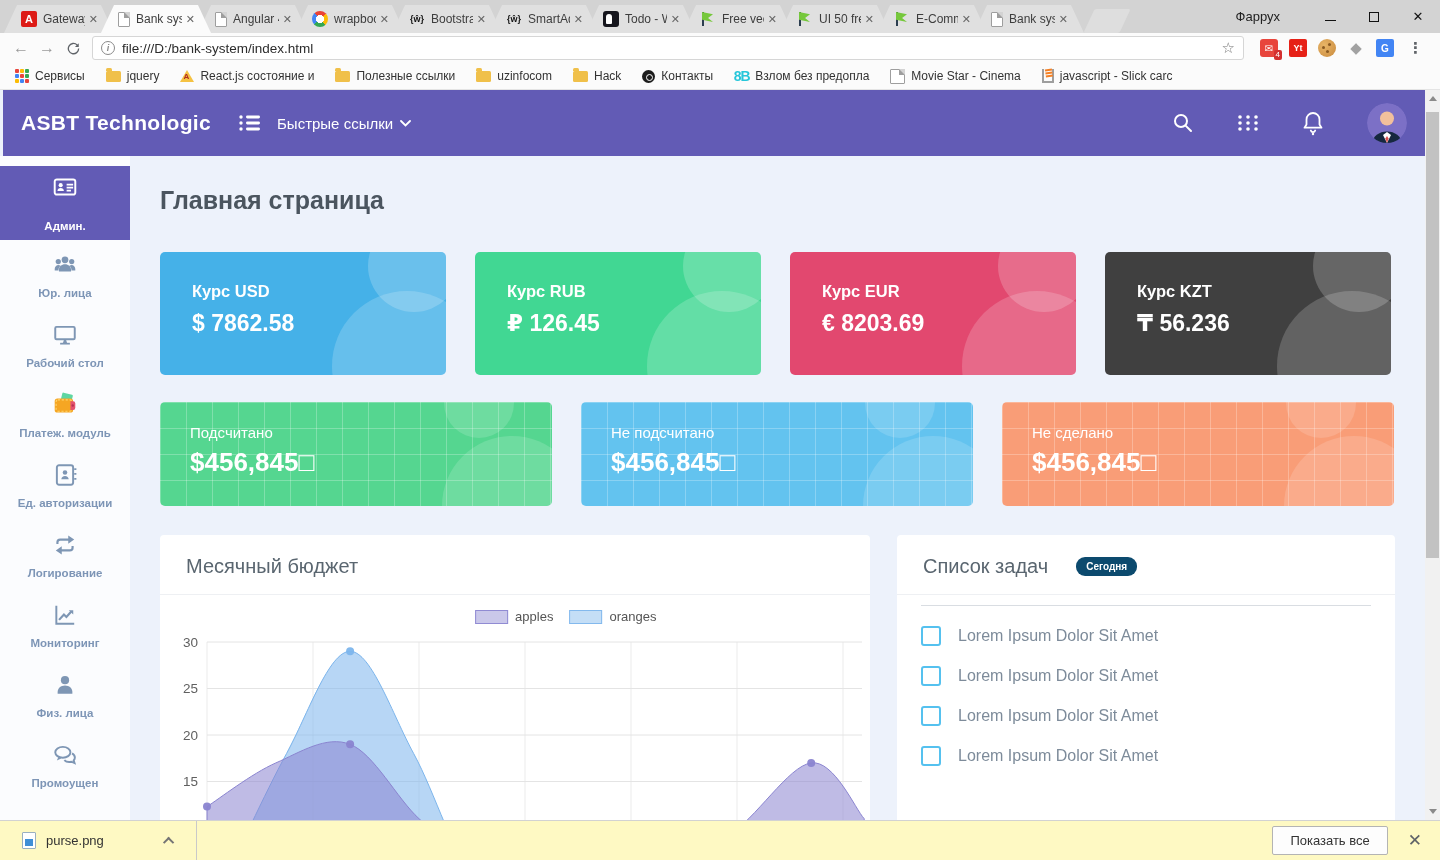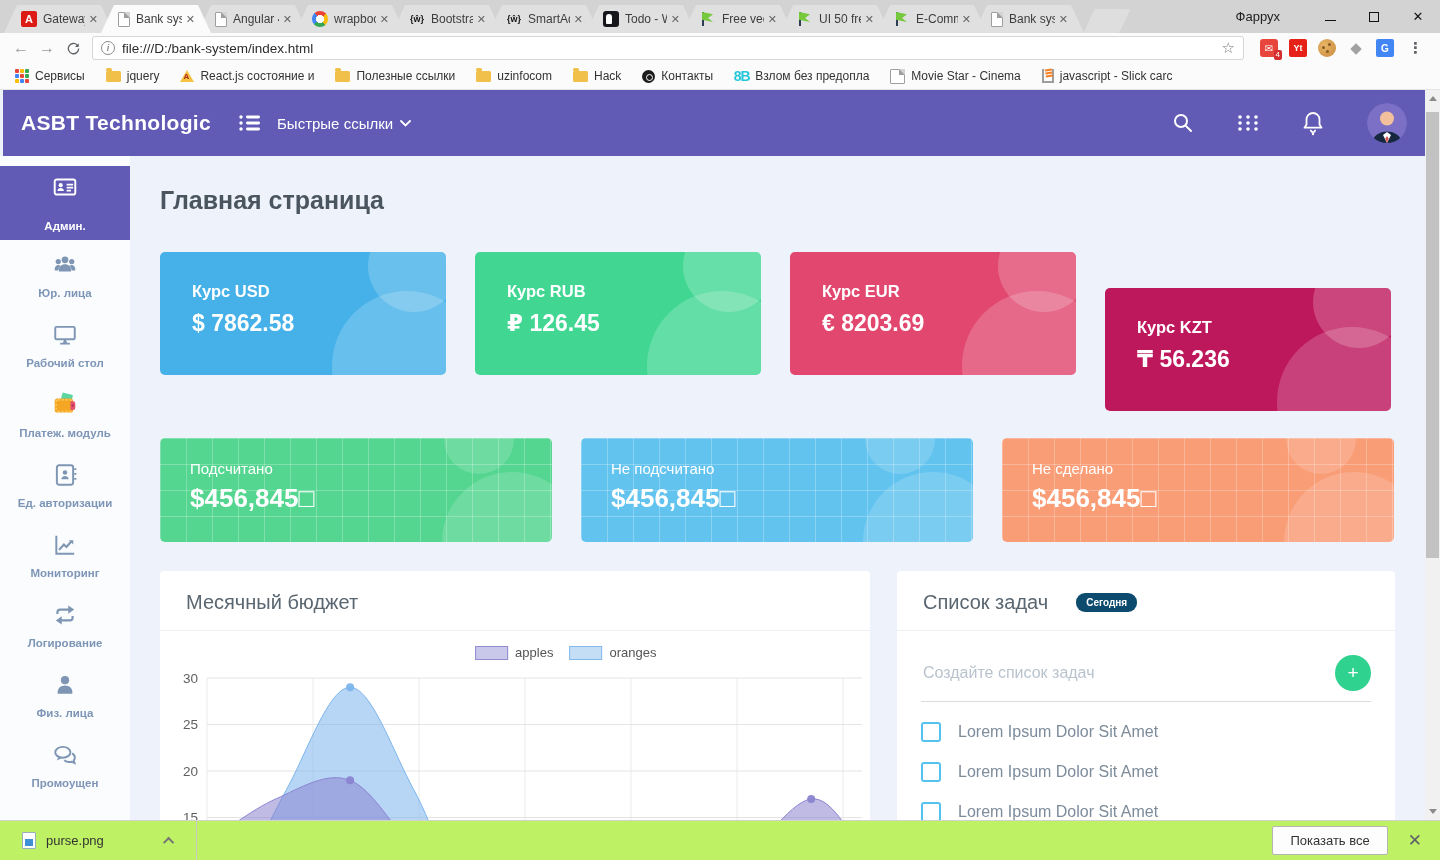--- a/index.html
+++ b/index.html
@@ -133,21 +133,21 @@
   .todo-item .txt{font-size:16px;color:#7d8b9a;}
 
   
   .pscroll{position:absolute;right:0;top:90px;width:15px;height:730px;background:#f1f1f1;}
   .pscroll .thumb{position:absolute;left:1px;right:1px;top:22px;height:446px;background:#c2c2c2;}
   .arr{position:absolute;left:4px;width:0;height:0;border-left:4px solid transparent;border-right:4px solid transparent;}
   .arr.up{top:6px;border-bottom:5px solid #8a8a8a;}
   .arr.down{bottom:6px;border-top:5px solid #8a8a8a;}
 
   
-  .dlbar{position:absolute;left:0;bottom:0;width:100%;height:40px;background:#bef264;border-top:1px solid #d2d2d2;display:flex;align-items:center;z-index:50;}
+  .dlbar{position:absolute;left:0;bottom:0;width:100%;height:40px;background:#fef9c3;border-top:1px solid #d2d2d2;display:flex;align-items:center;z-index:50;}
   .dl-item{display:flex;align-items:center;gap:10px;padding-left:22px;}
   .dl-fileic{width:14px;height:17px;background:#fff;border:1px solid #9ab0c0;border-radius:1px;position:relative;}
   .dl-fileic::after{content:"";position:absolute;left:2px;bottom:2px;width:8px;height:7px;background:#3f8fd6;}
   .dl-name{font-size:13px;color:#333;}
   .dl-chevron{margin-left:62px;width:8px;height:8px;border-left:2px solid #757575;border-top:2px solid #757575;transform:rotate(45deg) translateY(2px);cursor:pointer;}
   .dl-divider{width:1px;height:40px;background:#c9c9c9;margin-left:22px;}
   .dl-right{margin-left:auto;display:flex;align-items:center;gap:16px;padding-right:14px;}
   .dl-showall{background:#fdfdfd;border:1px solid #b4b4b4;border-radius:2px;font-size:13px;color:#333;padding:6px 17px;cursor:pointer;}
   .dl-close{color:#5f6368;font-size:17px;cursor:pointer;padding:0 4px;}
 </style>
@@ -403,35 +403,35 @@
     <span class="side-icon"><svg width="26" height="26" viewBox="0 0 24 24">
             <rect x="4.5" y="3" width="15" height="18" rx="2" stroke="#7e96b4" stroke-width="1.8" fill="none"></rect>
             <path d="M20.5 6.5h2M20.5 11h2M20.5 15.5h2" stroke="#7e96b4" stroke-width="1.6"></path>
             <circle cx="12" cy="9.7" r="2.1" fill="#7e96b4"></circle>
             <path d="M8.6 16c0-1.9 1.5-3.1 3.4-3.1s3.4 1.2 3.4 3.1z" fill="#7e96b4"></path>
           </svg></span>
     <span class="lbl">Ед. авторизации</span>
   </div>
       <div class="side-item">
     <span class="side-icon"><svg width="26" height="26" viewBox="0 0 24 24">
+            <path d="M4 11V9.5A3.5 3.5 0 0 1 7.5 6H15V3.2L20.5 7 15 10.8V8H7.5A1.5 1.5 0 0 0 6 9.5V11z" fill="#7e96b4"></path>
+            <path d="M20 13v1.5a3.5 3.5 0 0 1-3.5 3.5H9v2.8L3.5 17 9 13.2V16h7.5a1.5 1.5 0 0 0 1.5-1.5V13z" fill="#7e96b4"></path>
+          </svg></span>
+    <span class="lbl">Логирование</span>
+  </div>
+      <div class="side-item">
+    <span class="side-icon"><svg width="26" height="26" viewBox="0 0 24 24">
             <path d="M4 3.5V20h16.5" stroke="#7e96b4" stroke-width="1.8" fill="none"></path>
             <path d="M6.5 16.5l4.5-5 2.3 2.3 4.5-5" stroke="#7e96b4" stroke-width="2" fill="none"></path>
             <path d="M15.5 7.5h4.1v4.1z" fill="#7e96b4"></path>
           </svg></span>
     <span class="lbl">Мониторинг</span>
   </div>
       <div class="side-item">
     <span class="side-icon"><svg width="26" height="26" viewBox="0 0 24 24">
-            <path d="M4 11V9.5A3.5 3.5 0 0 1 7.5 6H15V3.2L20.5 7 15 10.8V8H7.5A1.5 1.5 0 0 0 6 9.5V11z" fill="#7e96b4"></path>
-            <path d="M20 13v1.5a3.5 3.5 0 0 1-3.5 3.5H9v2.8L3.5 17 9 13.2V16h7.5a1.5 1.5 0 0 0 1.5-1.5V13z" fill="#7e96b4"></path>
-          </svg></span>
-    <span class="lbl">Логирование</span>
-  </div>
-      <div class="side-item">
-    <span class="side-icon"><svg width="26" height="26" viewBox="0 0 24 24">
             <circle cx="12" cy="7.5" r="3.8" fill="#7e96b4"></circle>
             <path d="M12 12.5c3.9 0 6.8 2.6 6.8 6V20H5.2v-1.5c0-3.4 2.9-6 6.8-6z" fill="#7e96b4"></path>
           </svg></span>
     <span class="lbl">Физ. лица</span>
   </div>
       <div class="side-item">
     <span class="side-icon"><svg width="26" height="26" viewBox="0 0 24 24">
             <ellipse cx="10" cy="9.5" rx="7" ry="5" stroke="#7e96b4" stroke-width="1.8" fill="none"></ellipse>
             <path d="M6 13.5L4.5 17l4-1.8z" fill="#7e96b4"></path>
             <path d="M18.5 10.5c1.6.9 2.6 2.3 2.6 3.9 0 1-.4 1.9-1.1 2.6l.8 2.5-3-1.3c-.6.2-1.3.3-2 .3-1.8 0-3.4-.7-4.4-1.8" stroke="#7e96b4" stroke-width="1.8" fill="none"></path>
@@ -455,21 +455,21 @@
     <span class="c2"></span>
     <div class="cur-label">Курс RUB</div>
     <div class="cur-value">₽ 126.45</div>
   </div>
         <div class="cur-card" style="background: rgb(226, 72, 111);">
     <span class="c1"></span>
     <span class="c2"></span>
     <div class="cur-label">Курс EUR</div>
     <div class="cur-value">€ 8203.69</div>
   </div>
-        <div class="cur-card" style="background: #be185d; margin-top: 36px;">
+        <div class="cur-card" style="background: #404040;">
     <span class="c1"></span>
     <span class="c2"></span>
     <div class="cur-label">Курс KZT</div>
     <div class="cur-value">₸ 56.236</div>
   </div>
       </div>
     <div class="stat-row" id="statRow">
         <div class="stat-card" style="background-color: rgb(85, 214, 144);">
     <span class="c1"></span>
     <span class="c2"></span>
@@ -526,24 +526,20 @@
             <circle cx="190.10000000000002" cy="209.3" r="4" fill="rgba(138,132,208,0.95)"></circle>
             <circle cx="651.2" cy="227.9" r="4" fill="rgba(138,132,208,0.95)"></circle>
           </svg>
       </div>
 
       <div class="panel todo-card">
         <div class="todo-head">
           <span class="todo-title">Список задач</span>
           <span class="todo-badge">Сегодня</span>
         </div>
-        <div class="todo-newrow">
-          <input class="todo-input" placeholder="Создайте список задач" style="">
-          <div class="todo-add">+</div>
-        </div>
         <div class="todo-line"></div>
         <div class="todo-items" id="todoItems">
             <div class="todo-item">
     <span class="todo-check"></span>
     <span class="txt">Lorem Ipsum Dolor Sit Amet</span>
   </div>
             <div class="todo-item">
     <span class="todo-check"></span>
     <span class="txt">Lorem Ipsum Dolor Sit Amet</span>
   </div>

